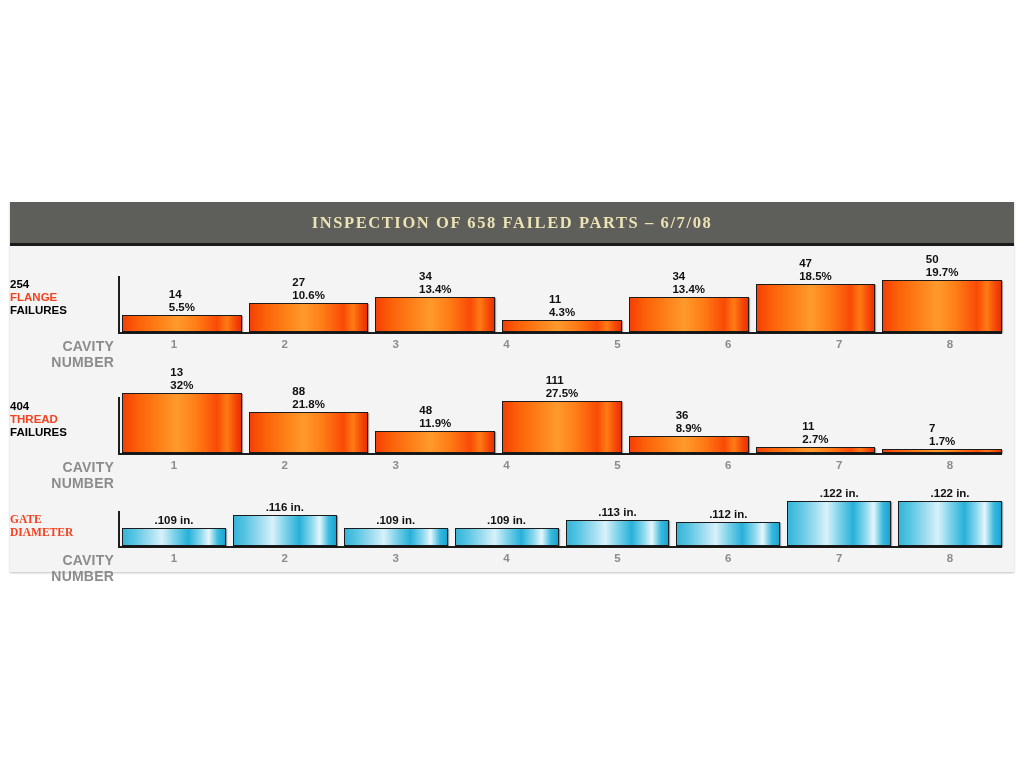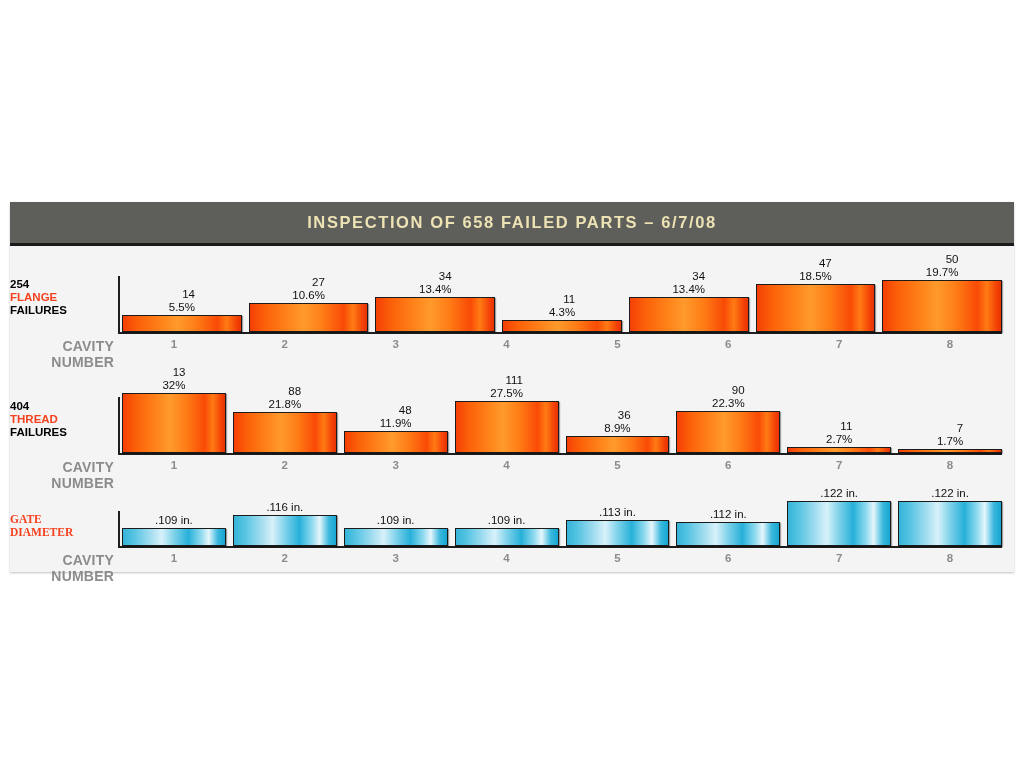--- a/index.html
+++ b/index.html
@@ -12,21 +12,21 @@
     position:absolute;left:10px;top:202px;width:1004px;height:370px;
     background:#f4f4f4;
     box-shadow:0 1px 2px rgba(0,0,0,.25);
   }
   .title-bar{
     height:41px;background:#5e5e5a;border-bottom:3px solid #1a1a1a;
     display:flex;align-items:center;justify-content:center;
   }
   .title-text{
     color:#ece2b4;font-size:16.5px;font-weight:bold;letter-spacing:1.6px;
-    font-family:Liberation Sans, sans-serif;
+    font-family:Liberation Serif, serif;
   }
   .panel{position:relative;}
   .panel-inner{position:relative;height:100%;}
 
   
   .row-label{
     position:absolute;left:0;width:100px;text-align:left;
     font-size:11.5px;font-weight:bold;line-height:13px;color:#000;
   }
   .row-label .accent{color:#f4411f;}
@@ -44,22 +44,22 @@
   .bars{
     position:absolute;left:4px;right:0;bottom:0;
     display:flex;align-items:flex-end;
   }
   .col{
     flex:1 1 0;margin-right:7px;display:flex;flex-direction:column;
     align-items:center;justify-content:flex-end;position:relative;
   }
   .col:last-child{margin-right:0;}
   .vlabel{
-    font-size:11.5px;font-weight:normal;color:#111;line-height:12.5px;
-    text-align:right;margin-bottom:2px;white-space:nowrap;
+    font-size:11.5px;font-weight:bold;color:#111;line-height:12.5px;
+    text-align:left;margin-bottom:2px;white-space:nowrap;
   }
   .bar{
     width:100%;
     border:1.5px solid #1b1b1b;
     box-sizing:border-box;
     box-shadow:1px 1px 1px rgba(0,0,0,.35);
   }
   .bar.orange{
     background:
       linear-gradient(to right,
@@ -202,24 +202,20 @@
           <div class="col">
             <div class="vlabel"><span>111</span><br><span>27.5%</span></div>
             <div class="bar orange" style="height:52px;"></div>
           </div>
 
           <div class="col">
             <div class="vlabel"><span>36</span><br><span>8.9%</span></div>
             <div class="bar orange" style="height:17px;"></div>
           </div>
 
-          <div class="col">
-            <div class="vlabel"><span>90</span><br><span>22.3%</span></div>
-            <div class="bar orange" style="height:42px;"></div>
-          </div>
 
           <div class="col">
             <div class="vlabel"><span>11</span><br><span>2.7%</span></div>
             <div class="bar orange" style="height:6px;"></div>
           </div>
 
           <div class="col">
             <div class="vlabel"><span>7</span><br><span>1.7%</span></div>
             <div class="bar orange" style="height:4px;"></div>
           </div>

